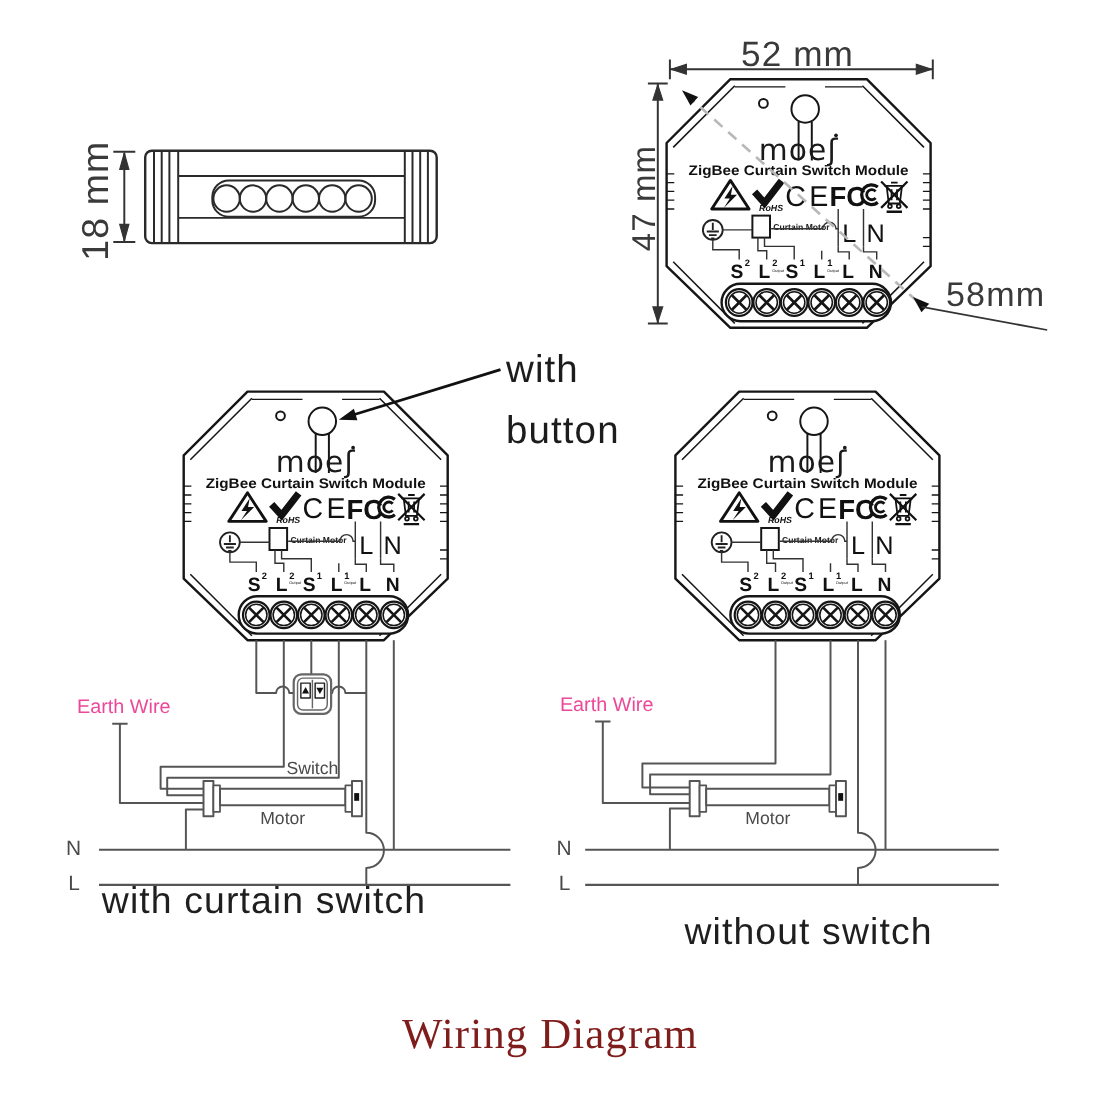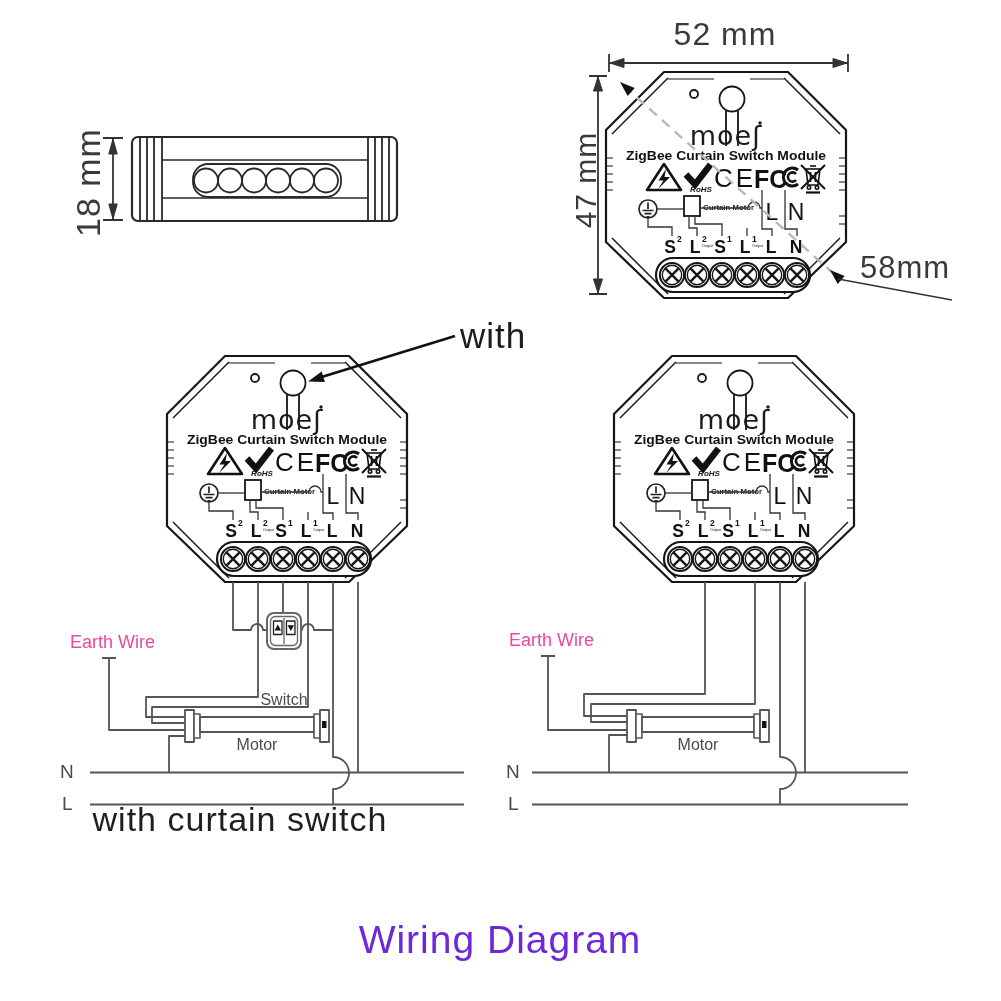--- a/index.html
+++ b/index.html
@@ -2,21 +2,21 @@
 <html><head>
 <meta charset="utf-8">
 <style>
   html,body{margin:0;padding:0;background:#ffffff;}
   #stage{position:relative;width:1001px;height:1001px;background:#fff;overflow:hidden;
          font-family:"Liberation Sans", sans-serif;}
   .t{position:absolute;color:#2e2e2e;white-space:nowrap;}
   .dim{font-size:32px;color:#3a3a3a;letter-spacing:1px;}
   .rot{transform:rotate(-90deg);transform-origin:center center;text-align:center;}
   .caption{font-size:34px;color:#1f1f1f;letter-spacing:1px;}
-  .title{font-size:39px;color:#6d28d9;letter-spacing:1px;}
+  .title{font-size:39px;color:#7f1d1d;letter-spacing:1px;font-family:Liberation Serif, serif;}
   .wirelabel{font-size:18px;color:#ec4899;}
   .small{font-size:16px;color:#4a4a4a;}
   .nl{font-size:19px;color:#4a4a4a;}
   .reset{font-size:35px;color:#1c1c1c;letter-spacing:1px;}
   .center{text-align:center;}
   svg{position:absolute;left:0;top:0;}
   .module-host{position:absolute;width:248px;height:238px;}
   .module-host svg{position:static;}
 </style>
 </head>
@@ -468,32 +468,34 @@
         <rect x="636" y="714" width="6" height="24" stroke-width="1.6" fill="#fff"></rect>
         <rect x="642" y="717" width="112" height="15" stroke-width="1.8" fill="#fff"></rect>
         <rect x="754" y="714" width="6" height="24" stroke-width="1.6" fill="#fff"></rect>
         <rect x="760" y="710" width="9" height="32" stroke-width="1.8" fill="#fff"></rect>
         <rect x="762" y="721" width="4.5" height="7" fill="#111" stroke="none"></rect>
       </g>
     </g>
   </svg>
 
   <div class="t dim rot" style="left:28px;top:163px;width:120px;font-size:34px;">18 mm</div>
-  <div class="t dim center" style="left:655px;top:16px;width:140px;">52 mm</div>
+  <div class="t dim center" style="left:655px;top:31px;width:140px;">52 mm</div>
   <div class="t dim rot center" style="left:536px;top:163px;width:100px;font-size:30px;">47 mm</div>
   <div class="t dim" style="left:860px;top:250px;font-size:31px;">58mm</div>
 
   <div class="t reset" style="left:460px;top:316px;">with</div>
+  <div class="t reset" style="left:460px;top:372px;">button</div>
 
   <div class="t wirelabel" style="left:70px;top:632px;">Earth Wire</div>
   <div class="t small center" style="left:256px;top:653px;width:56px;margin-top:38px;">Switch</div>
   <div class="t small center" style="left:227px;top:736px;width:60px;">Motor</div>
   <div class="t nl" style="left:60px;top:761px;">N</div>
   <div class="t nl" style="left:62px;top:793px;">L</div>
   <div class="t caption center" style="left:70px;top:800px;width:340px;">with curtain switch</div>
 
   <div class="t wirelabel" style="left:509px;top:630px;">Earth Wire</div>
   <div class="t small center" style="left:668px;top:736px;width:60px;">Motor</div>
   <div class="t nl" style="left:506px;top:761px;">N</div>
   <div class="t nl" style="left:508px;top:793px;">L</div>
+  <div class="t caption center" style="left:585px;top:828px;width:300px;">without switch</div>
 
   <div class="t title center" style="left:300px;top:918px;width:400px;">Wiring Diagram</div>
 </div>
 
 </body></html>

